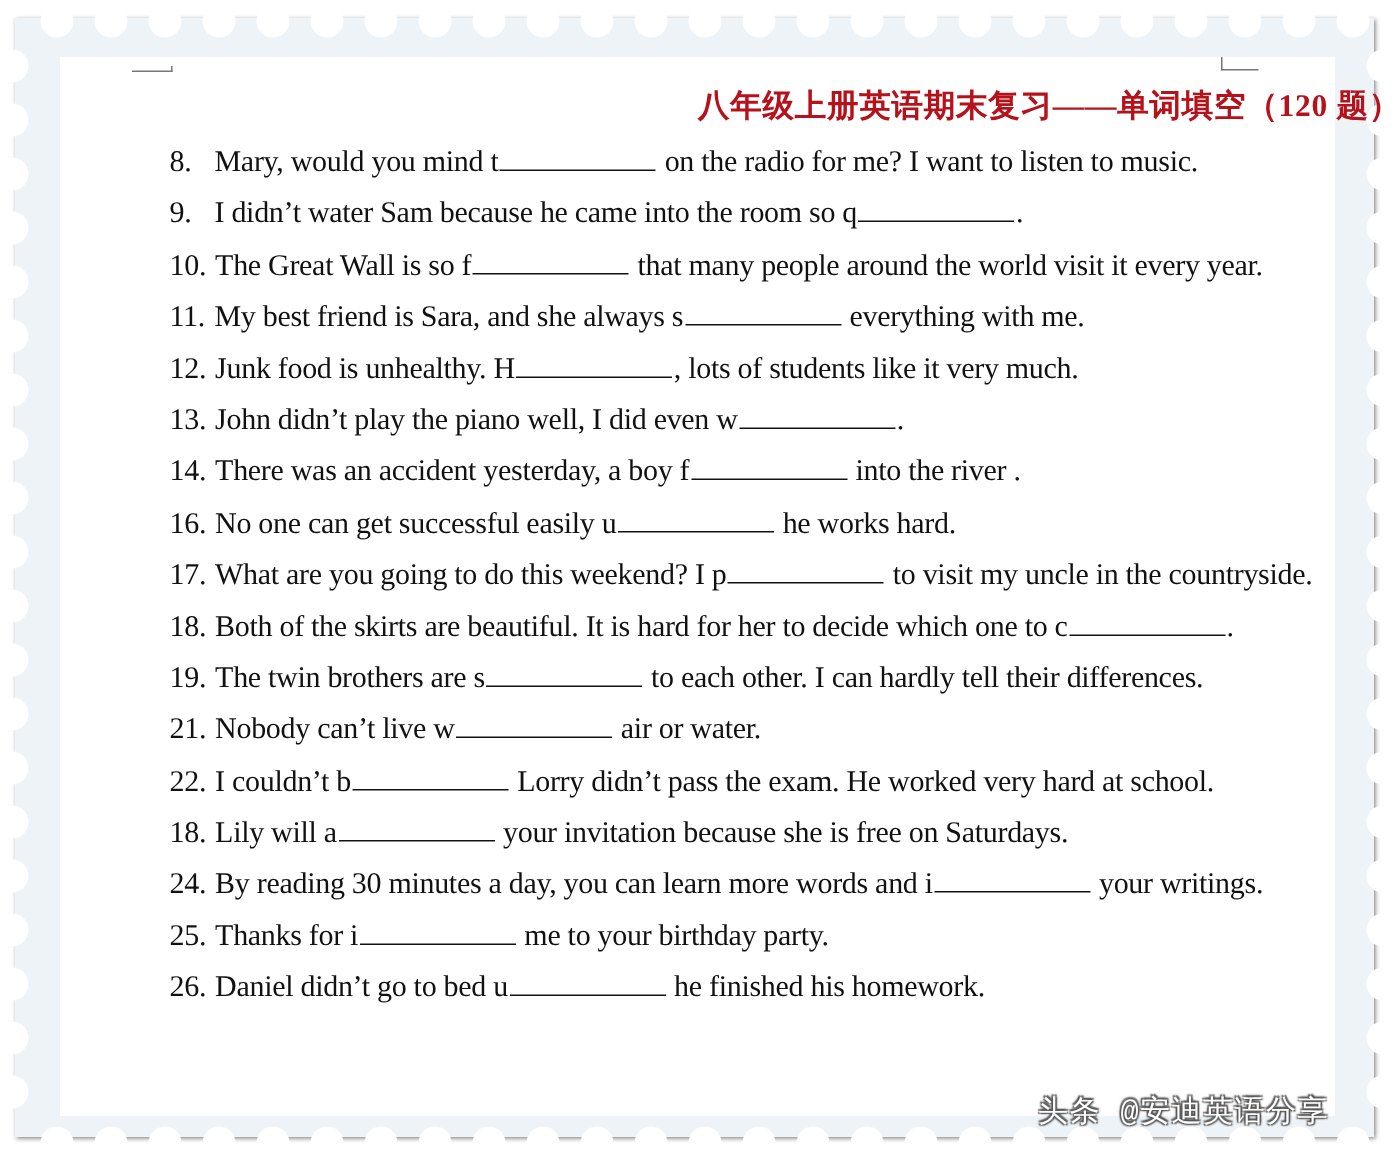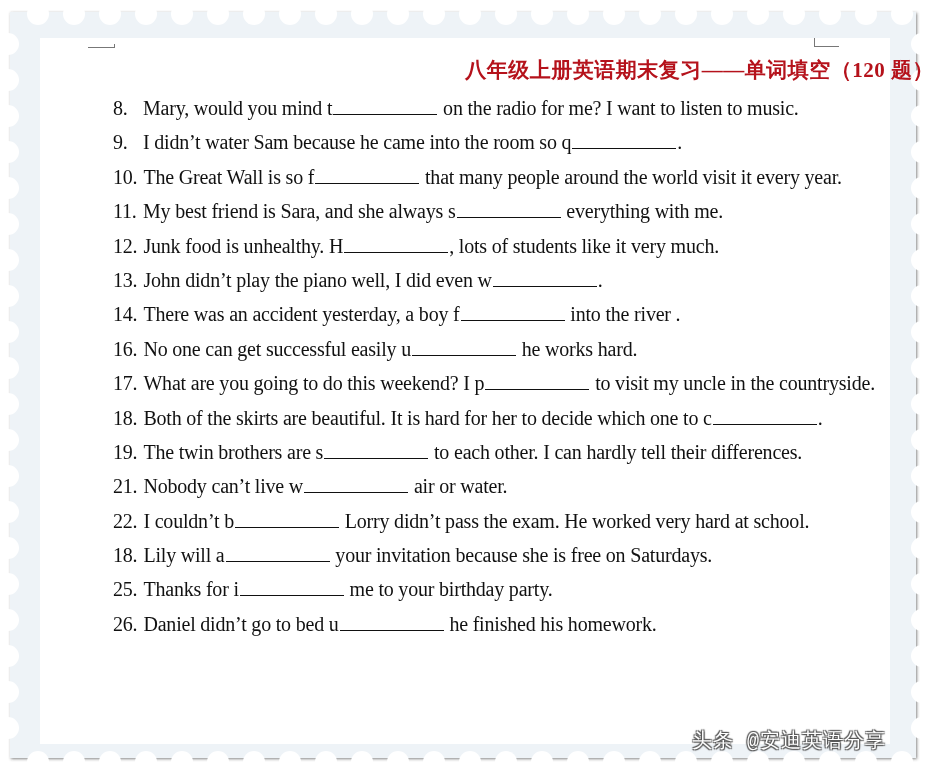--- a/index.html
+++ b/index.html
@@ -171,17 +171,18 @@
   <li class="q"><span class="num">12.</span><span>Junk food is unhealthy. H</span><span class="blank"></span><span>, lots of students like it very much.</span></li>
   <li class="q"><span class="num">13.</span><span>John didn’t play the piano well, I did even w</span><span class="blank"></span><span>.</span></li>
   <li class="q"><span class="num">14.</span><span>There was an accident yesterday, a boy f</span><span class="blank"></span><span> into the river .</span></li>
   <li class="q"><span class="num">16.</span><span>No one can get successful easily u</span><span class="blank"></span><span> he works hard.</span></li>
   <li class="q"><span class="num">17.</span><span>What are you going to do this weekend? I p</span><span class="blank"></span><span> to visit my uncle in the countryside.</span></li>
   <li class="q"><span class="num">18.</span><span>Both of the skirts are beautiful. It is hard for her to decide which one to c</span><span class="blank"></span><span>.</span></li>
   <li class="q"><span class="num">19.</span><span>The twin brothers are s</span><span class="blank"></span><span> to each other. I can hardly tell their differences.</span></li>
   <li class="q"><span class="num">21.</span><span>Nobody can’t live w</span><span class="blank"></span><span> air or water.</span></li>
   <li class="q"><span class="num">22.</span><span>I couldn’t b</span><span class="blank"></span><span> Lorry didn’t pass the exam. He worked very hard at school.</span></li>
   <li class="q"><span class="num">18.</span><span>Lily will a</span><span class="blank"></span><span> your invitation because she is free on Saturdays.</span></li>
+  <li class="q"><span class="num">24.</span><span>By reading 30 minutes a day, you can learn more words and i</span><span class="blank"></span><span> your writings.</span></li>
   <li class="q"><span class="num">25.</span><span>Thanks for i</span><span class="blank"></span><span> me to your birthday party.</span></li>
   <li class="q"><span class="num">26.</span><span>Daniel didn’t go to bed u</span><span class="blank"></span><span> he finished his homework.</span></li>
 </ul>
 
 <div class="watermark">头条 @安迪英语分享</div>
 
 </body></html>

